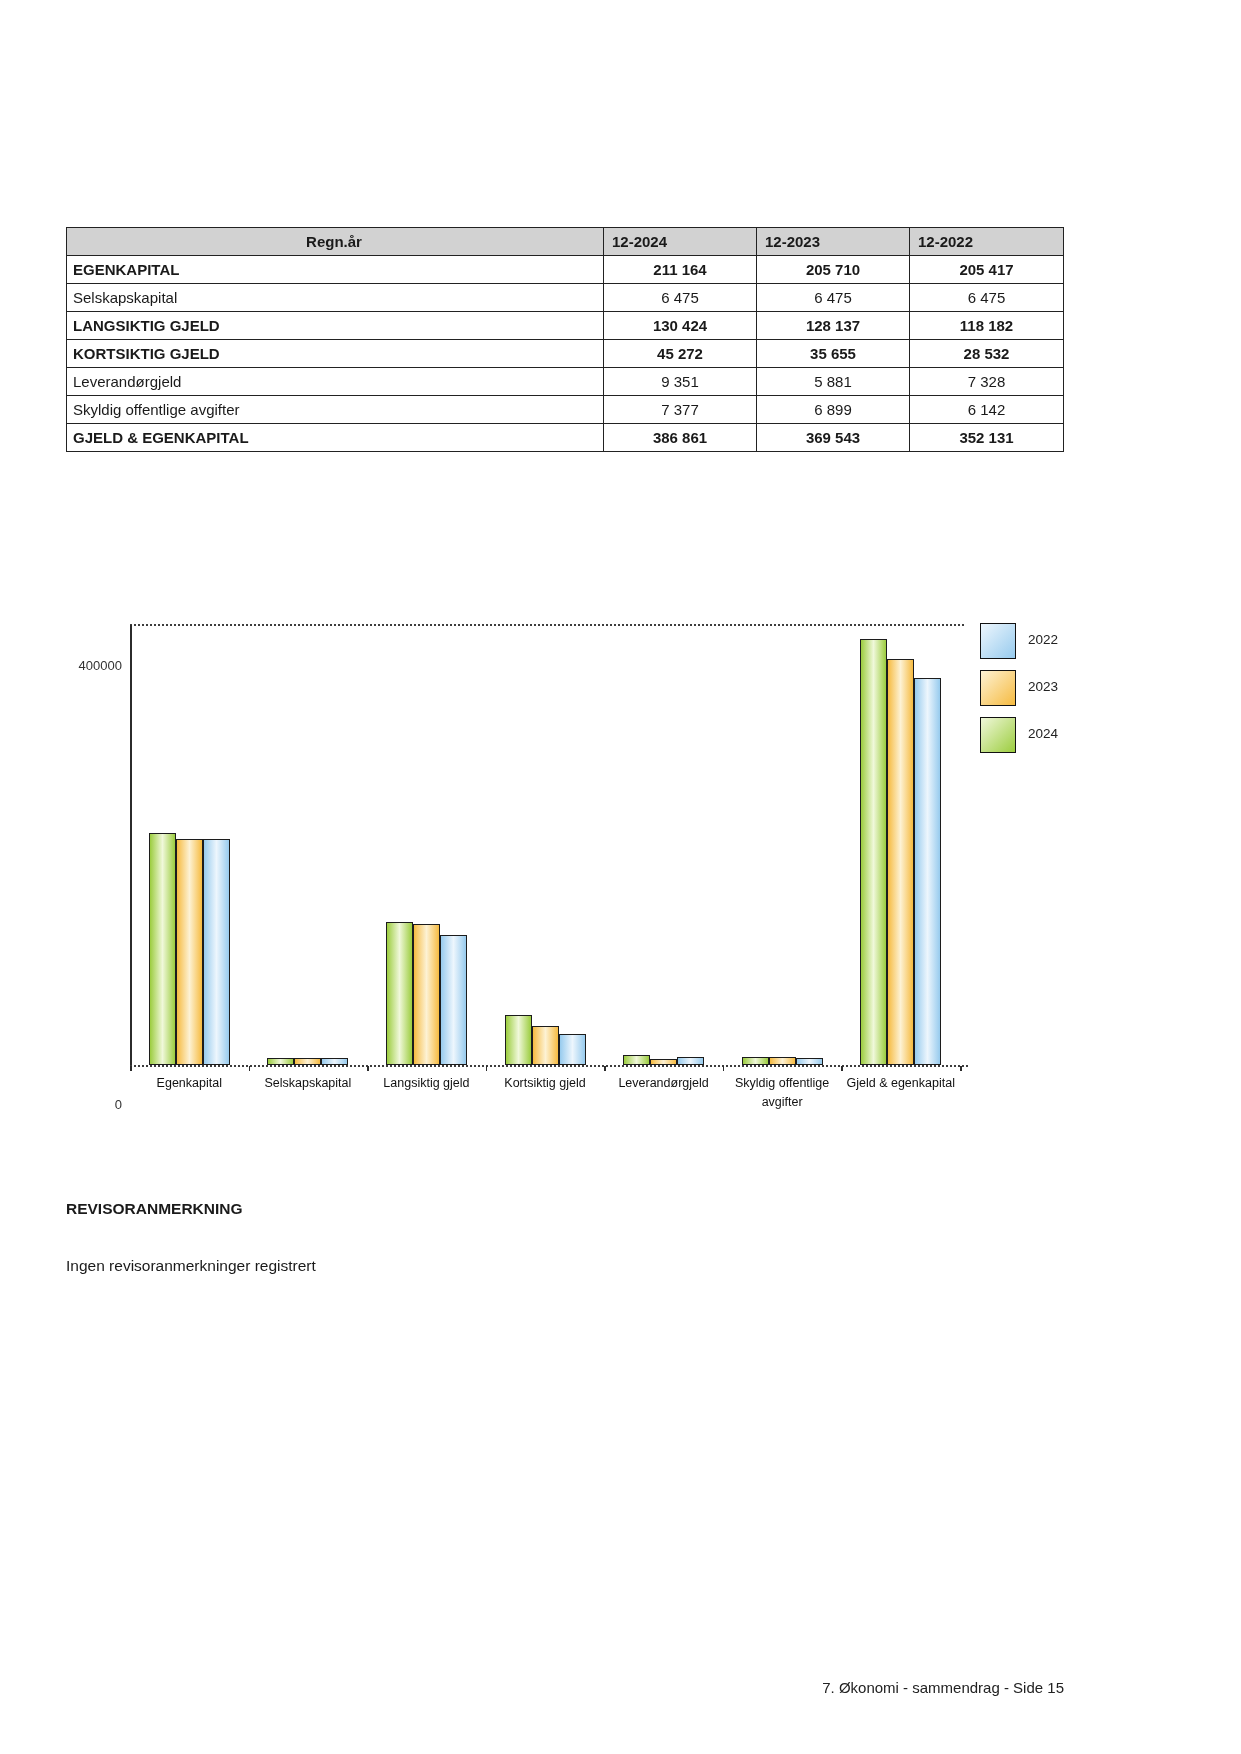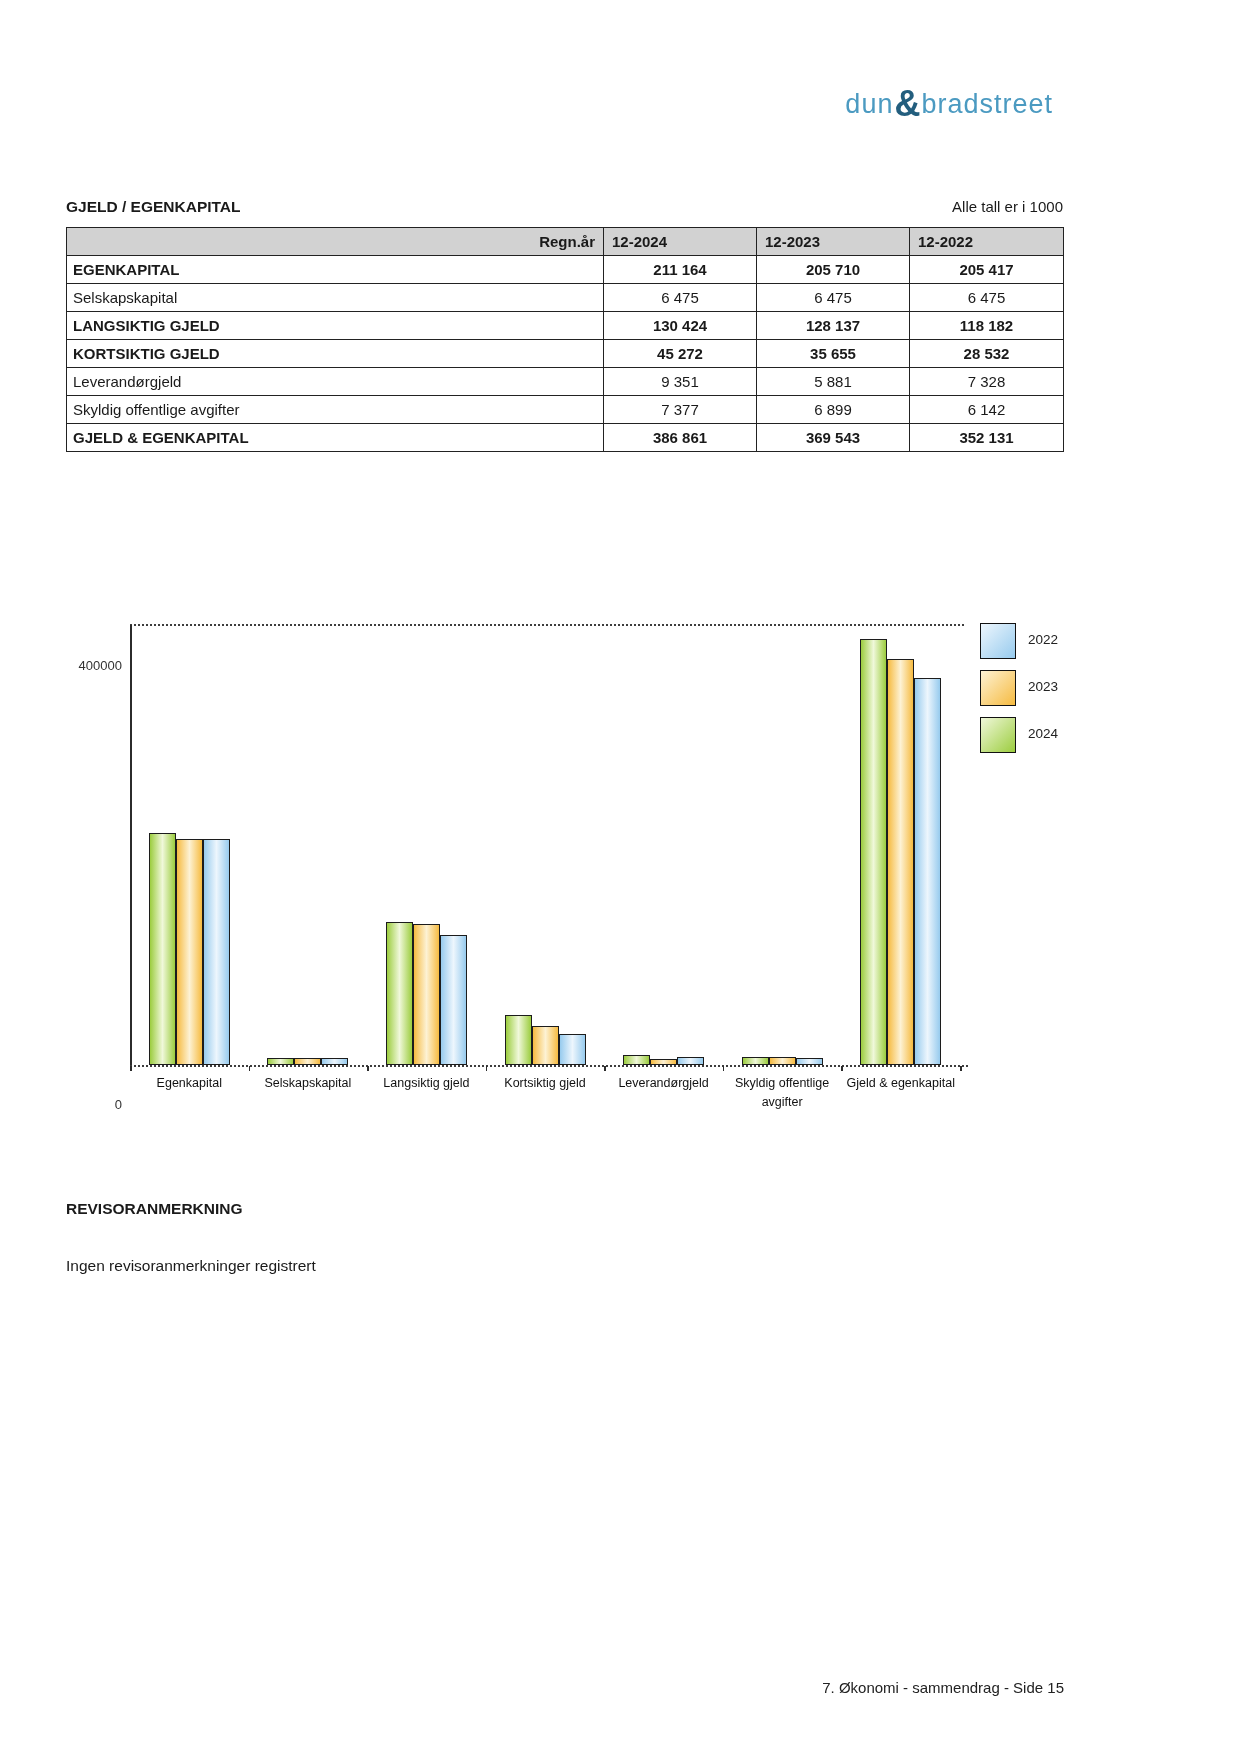--- a/index.html
+++ b/index.html
@@ -15,21 +15,21 @@
   .section-head{position:absolute;left:66px;top:198px;width:997px;display:flex;
                 justify-content:space-between;align-items:baseline;}
   .sec-title{font-weight:bold;font-size:15.5px;}
   .units{font-size:15px;}
 
   
   .fin-table{position:absolute;left:66px;top:227px;width:997px;border-collapse:collapse;
              font-size:15px;table-layout:fixed;}
   .fin-table th,.fin-table td{border:1px solid #222;height:19px;padding:4px 8px;overflow:hidden;}
   .fin-table th{background:#d2d2d2;font-weight:bold;text-align:left;}
-  .fin-table th.label-col{text-align:right;padding-left:6px;}
+  .fin-table th.label-col{text-align:center;padding-left:6px;}
   .fin-table td.label{text-align:left;padding-left:6px;}
   .fin-table td.num{text-align:center;}
   .fin-table tr.bold td{font-weight:bold;}
   .fin-table{border:1.5px solid #222;}
 
   
   .chart{position:absolute;left:66px;top:555px;width:1020px;height:580px;}
   .ylab{position:absolute;left:0;width:56px;text-align:right;font-size:13px;color:#333;margin-top:40px;}
   .axis-y{position:absolute;left:64px;top:70px;width:1.5px;height:441px;background:#2b2b2b;}
   .topline{position:absolute;left:64px;top:69px;width:834px;border-top:2px dotted #3d3d3d;}
@@ -43,30 +43,21 @@
   
   .revisor-heading{position:absolute;left:66px;top:1200px;font-weight:bold;font-size:15.5px;}
   .revisor-text{position:absolute;left:66px;top:1257px;font-size:15.5px;}
   .footer{position:absolute;top:1679px;right:177px;font-size:15px;color:#222;}
 </style>
 </head>
 <body>
 
 <div class="page">
 
-  <div class="logo">
-    <span class="logo-word" style="color: rgb(75, 154, 193);">dun</span>
-    <span class="logo-amp" style="color: rgb(35, 94, 126);">&amp;</span>
-    <span class="logo-word" style="color: rgb(75, 154, 193);">bradstreet</span>
-  </div>
 
-  <div class="section-head">
-    <span class="sec-title">GJELD / EGENKAPITAL</span>
-    <span class="units">Alle tall er i 1000</span>
-  </div>
 
   <table class="fin-table">
     <colgroup>
       <col style="width:537px">
         <col style="width:153px">
         <col style="width:153px">
         <col style="width:154px">
     </colgroup>
     <thead>
       <tr id="table-head-row">

